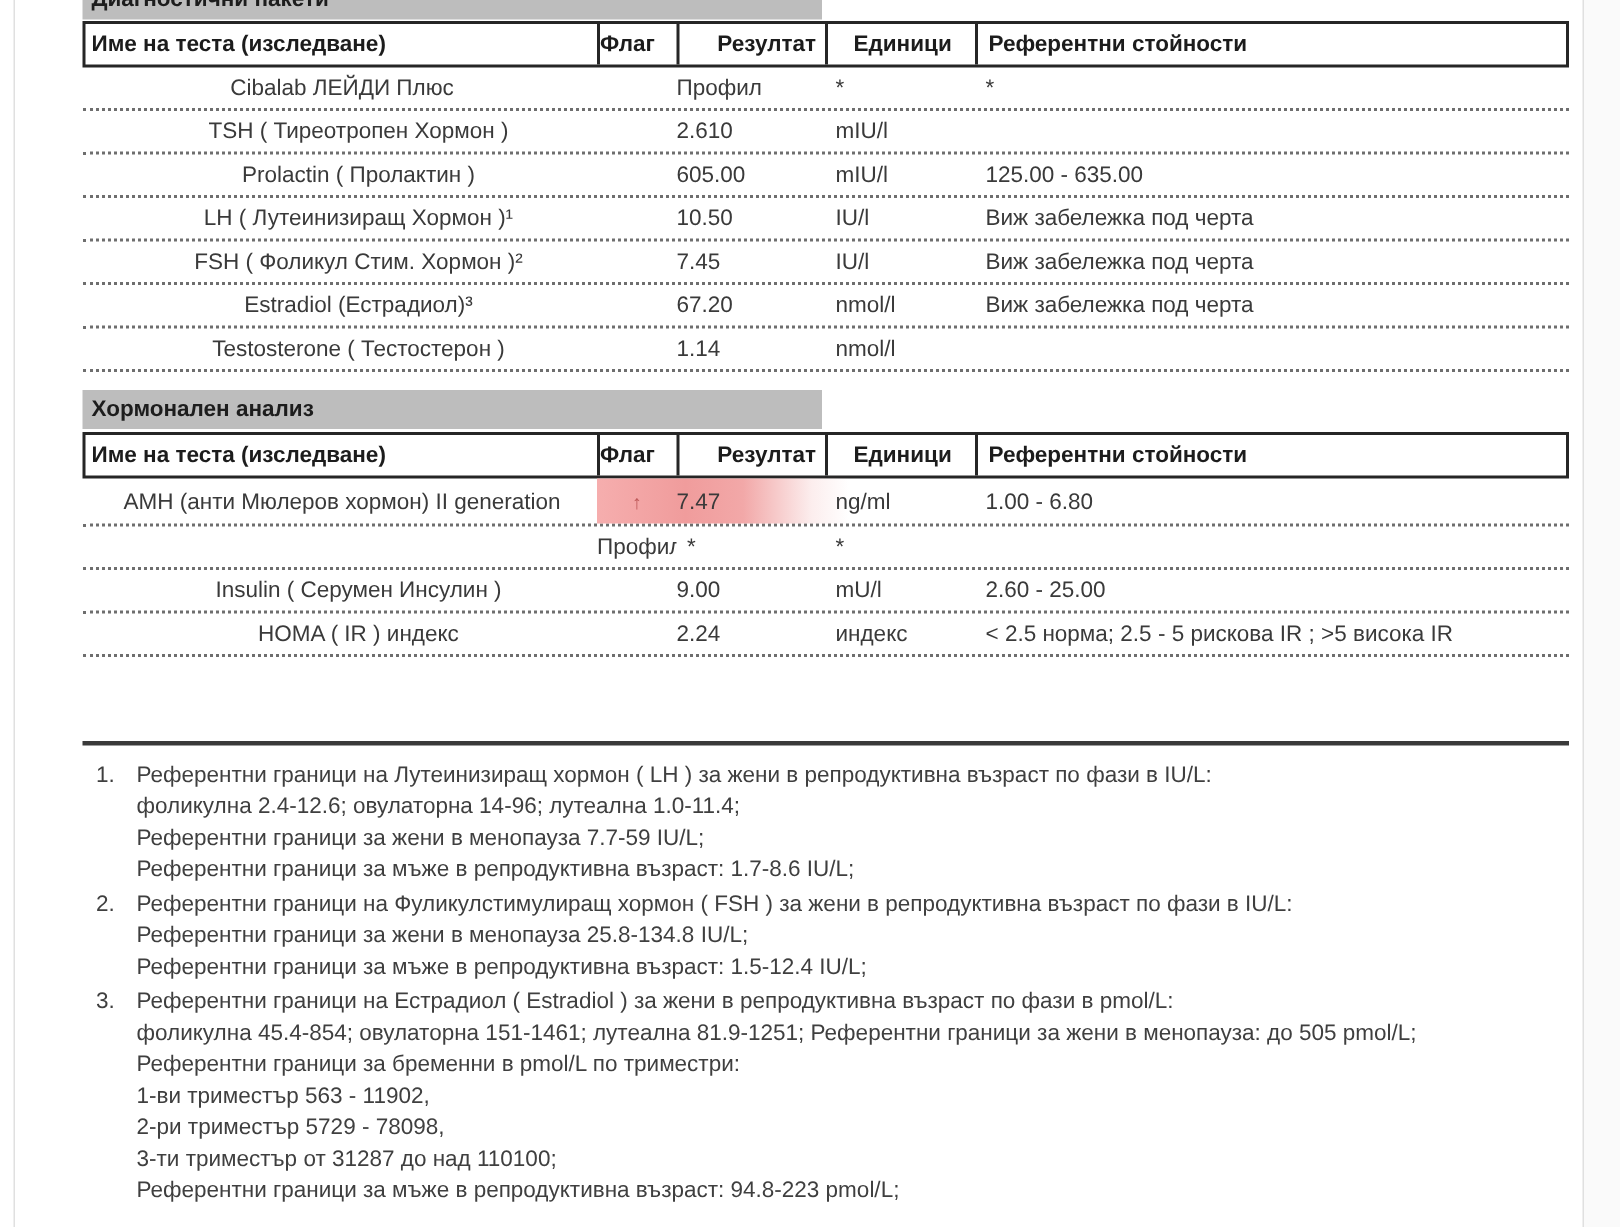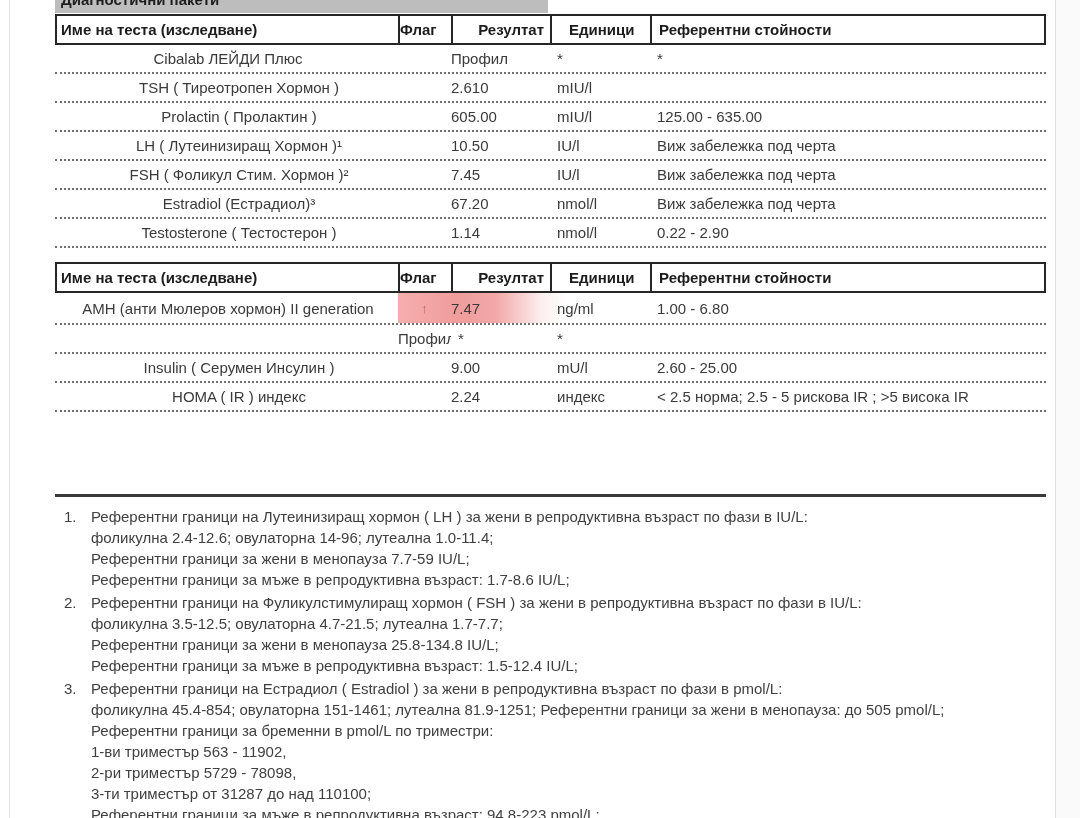--- a/index.html
+++ b/index.html
@@ -115,25 +115,27 @@
       <div class="c flag"></div>
       <div class="c result">67.20</div>
       <div class="c units">nmol/l</div>
       <div class="c ref">Виж забележка под черта</div>
     </div>
     <div class="row">
       <div class="c name indent">Testosterone ( Тестостерон )</div>
       <div class="c flag"></div>
       <div class="c result">1.14</div>
       <div class="c units">nmol/l</div>
-      <div class="c ref">0.22 - 2.90</div>
     </div>
   </section>
 
   <section class="sec sec2">
+    <div class="section-bar">
+      <span>Хормонален анализ</span>
+    </div>
     <div class="thead">
       <div class="h h-name">Име на теста (изследване)</div>
       <div class="h h-flag">Флаг</div>
       <div class="h h-result">Резултат</div>
       <div class="h h-units">Единици</div>
       <div class="h h-ref">Референтни стойности</div>
     </div>
 
     <div class="row tall">
       <div class="hl"></div>
@@ -174,21 +176,20 @@
         <div>Референтни граници на Лутеинизиращ хормон ( LH ) за жени в репродуктивна възраст по фази в IU/L:</div>
         <div>фоликулна 2.4-12.6; овулаторна 14-96; лутеална 1.0-11.4;</div>
         <div>Референтни граници за жени в менопауза 7.7-59 IU/L;</div>
         <div>Референтни граници за мъже в репродуктивна възраст: 1.7-8.6 IU/L;</div>
       </div>
     </div>
     <div class="footnote">
       <div class="fn-num">2.</div>
       <div class="fn-lines">
         <div>Референтни граници на Фуликулстимулиращ хормон ( FSH ) за жени в репродуктивна възраст по фази в IU/L:</div>
-        <div>фоликулна 3.5-12.5; овулаторна 4.7-21.5; лутеална 1.7-7.7;</div>
         <div>Референтни граници за жени в менопауза 25.8-134.8 IU/L;</div>
         <div>Референтни граници за мъже в репродуктивна възраст: 1.5-12.4 IU/L;</div>
       </div>
     </div>
     <div class="footnote">
       <div class="fn-num">3.</div>
       <div class="fn-lines">
         <div>Референтни граници на Естрадиол ( Estradiol ) за жени в репродуктивна възраст по фази в pmol/L:</div>
         <div>фоликулна 45.4-854; овулаторна 151-1461; лутеална 81.9-1251; Референтни граници за жени в менопауза: до 505 pmol/L;</div>
         <div>Референтни граници за бременни в pmol/L по триместри:</div>

